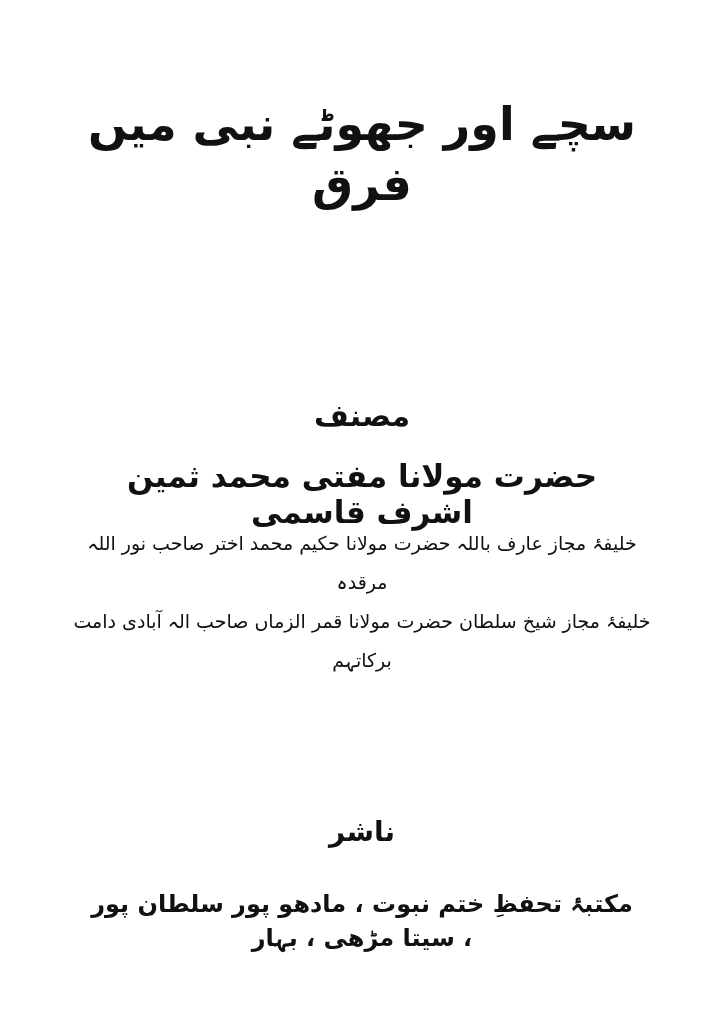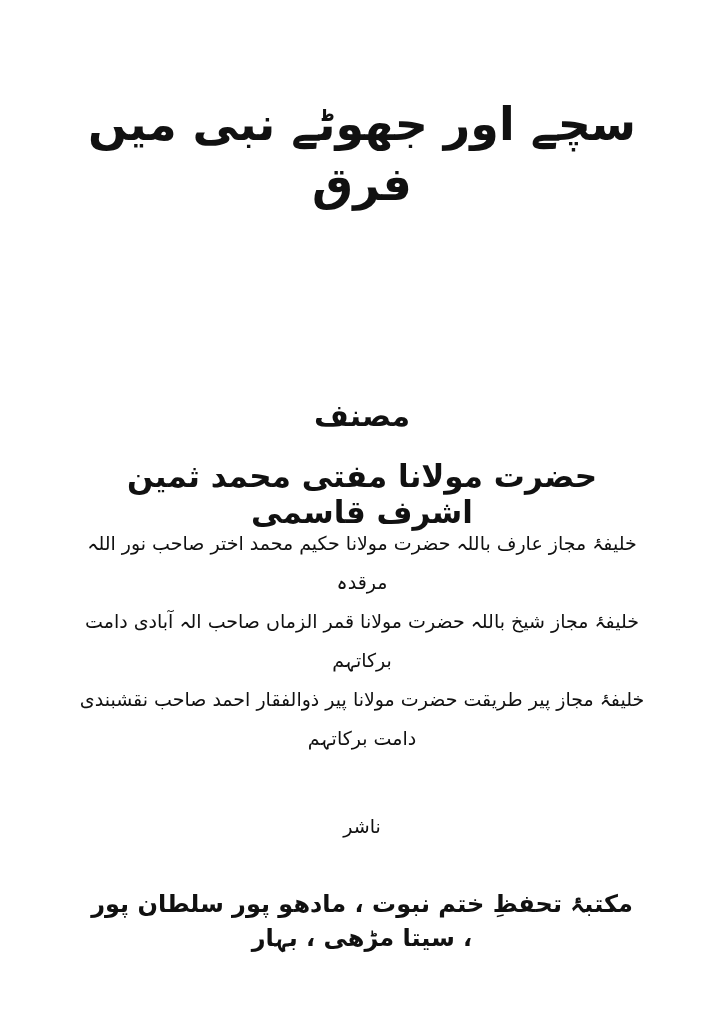--- a/index.html
+++ b/index.html
@@ -45,22 +45,22 @@
   }
   .credentials {
     top: 524px;
     font-size: 19px;
     line-height: 39px;
     font-weight: 500;
     padding: 0 70px;
   }
   .publisher-heading {
     top: 815px;
-    font-size: 19px;
-    font-weight: normal;
+    font-size: 28px;
+    font-weight: bold;
   }
   .publisher-line {
     top: 888px;
     font-size: 24px;
     font-weight: bold;
     padding: 0 84px;
     line-height: 1.4;
   }
 </style>
 </head>
@@ -69,21 +69,20 @@
 <div class="page">
 
   <div class="centered book-title">سچے اور جھوٹے نبی میں فرق</div>
 
   <div class="centered author-heading">مصنف</div>
 
   <div class="centered author-name">حضرت مولانا مفتی محمد ثمین اشرف قاسمی</div>
 
   <div class="centered credentials">
     <div>خلیفۂ مجاز عارف باللہ حضرت مولانا حکیم محمد اختر صاحب نور اللہ مرقدہ</div>
-    <div>خلیفۂ مجاز شیخ باللہ حضرت مولانا قمر الزماں صاحب الہ آبادی دامت برکاتہم</div>
-    <div>خلیفۂ مجاز پیر طریقت حضرت مولانا پیر ذوالفقار احمد صاحب نقشبندی دامت برکاتہم</div>
+    <div>خلیفۂ مجاز شیخ سلطان حضرت مولانا قمر الزماں صاحب الہ آبادی دامت برکاتہم</div>
   </div>
 
   <div class="centered publisher-heading">ناشر</div>
 
   <div class="centered publisher-line">مکتبۂ تحفظِ ختم نبوت ، مادھو پور سلطان پور ، سیتا مڑھی ، بہار</div>
 
 </div>
 
 </body></html>

